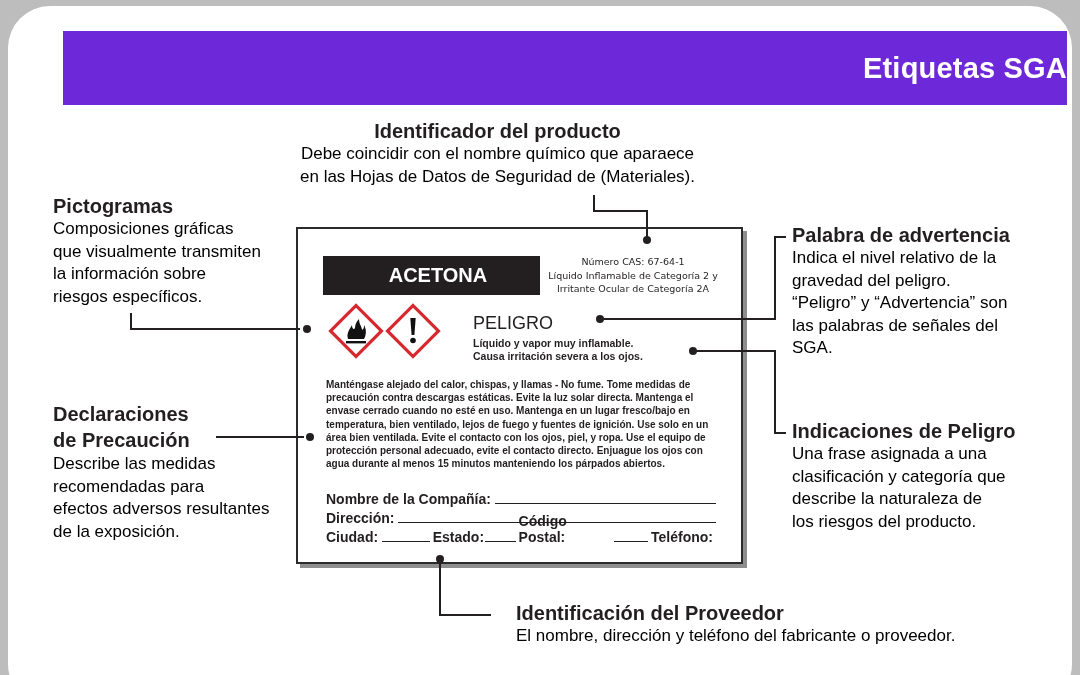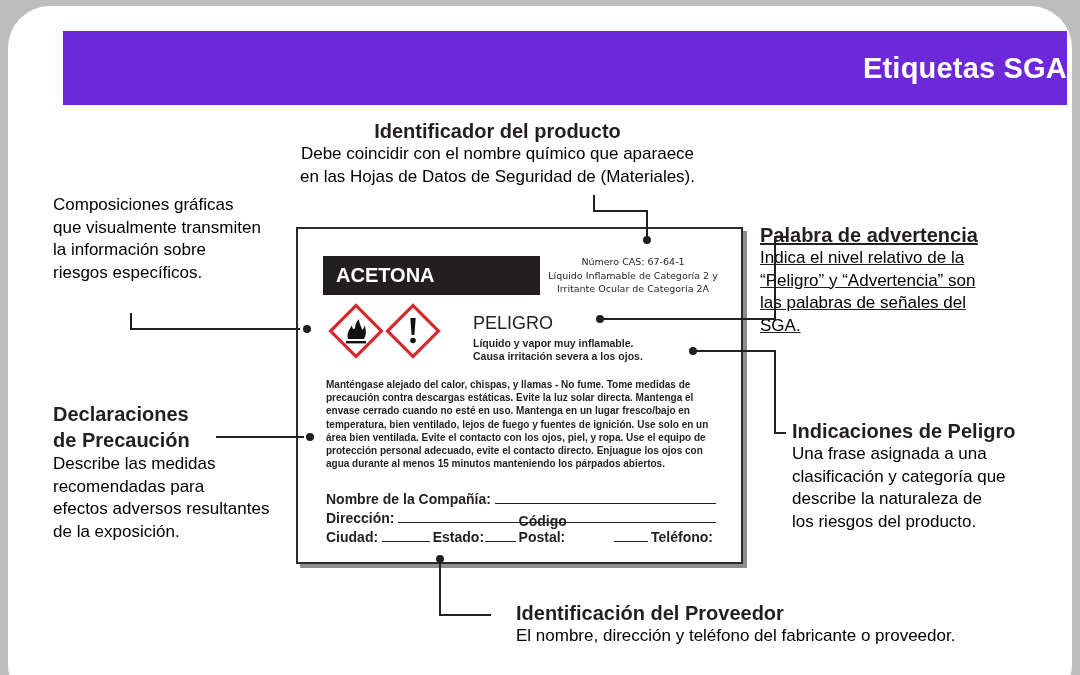--- a/index.html
+++ b/index.html
@@ -18,34 +18,34 @@
   .banner-title { color: #ffffff; font-size: 29px; font-weight: bold; letter-spacing: 0.2px; }
 
   .callout { position: absolute; }
   .callout h3 { font-size: 20px; font-weight: bold; color: #231f20; line-height: 24px; }
   .callout p { font-size: 17px; line-height: 22.5px; color: #000000; }
 
   #c-product { left: 300px; top: 119px; text-align: center; }
   #c-pict { left: 53px; top: 194px; width: 240px; }
   #c-prec { left: 53px; top: 401px; width: 250px; }
   #c-prec h3 { line-height: 26px; }
-  #c-signal { left: 760px; top: 223px; width: 260px; text-decoration: underline; }
+  #c-signal { left: 792px; top: 223px; width: 260px; }
   #c-hazard { left: 792px; top: 419px; width: 270px; }
   #c-supplier { left: 516px; top: 601px; width: 560px; }
 
   
   .label {
     position: absolute; left: 296px; top: 227px; width: 447px; height: 337px;
     background: #fff; border: 2px solid #2b2b2b;
     box-shadow: 4px 4px 0 #8e8e8e;
   }
   .prod-box {
     position: absolute; left: 25px; top: 27px; width: 217px; height: 39px;
     background: #231f20; color: #fff; font-weight: bold; font-size: 20px;
-    display: flex; align-items: center; padding-left: 13px;
+    display: flex; align-items: center; padding-left: 13px; justify-content: center;
   }
   .cas {
     position: absolute; left: 250px; top: 26px; width: 170px;
     text-align: center; font-size: 9.5px; line-height: 13.5px; color: #231f20;
     font-family: "DejaVu Sans", sans-serif;
   }
   .pict { position: absolute; top: 74px; width: 56px; height: 56px; }
   #pict-flame { left: 30px; }
   #pict-excl { left: 87px; }
   .signal-word { position: absolute; left: 175px; top: 84px; font-size: 18px; color: #231f20; }
@@ -72,38 +72,40 @@
   <span class="banner-title">Etiquetas SGA</span>
 </div>
 
 <div class="callout" id="c-product">
   <h3>Identificador del producto</h3>
   <p>Debe coincidir con el nombre químico que aparaece</p>
   <p>en las Hojas de Datos de Seguridad de (Materiales).</p>
 </div>
 
 <div class="callout" id="c-pict">
+  <h3>Pictogramas</h3>
   <p>Composiciones gráficas</p>
   <p>que visualmente transmiten</p>
   <p>la información sobre</p>
   <p>riesgos específicos.</p>
 </div>
 
 <div class="callout" id="c-prec">
   <h3>Declaraciones</h3>
   <h3>de Precaución</h3>
   <p>Describe las medidas</p>
   <p>recomendadas para</p>
   <p>efectos adversos resultantes</p>
   <p>de la exposición.</p>
 </div>
 
 <div class="callout" id="c-signal">
   <h3>Palabra de advertencia</h3>
   <p>Indica el nivel relativo de la</p>
+  <p>gravedad del peligro.</p>
   <p>“Peligro” y “Advertencia” son</p>
   <p>las palabras de señales del</p>
   <p>SGA.</p>
 </div>
 
 <div class="callout" id="c-hazard">
   <h3>Indicaciones de Peligro</h3>
   <p>Una frase asignada a una</p>
   <p>clasificación y categoría que</p>
   <p>describe la naturaleza de</p>

